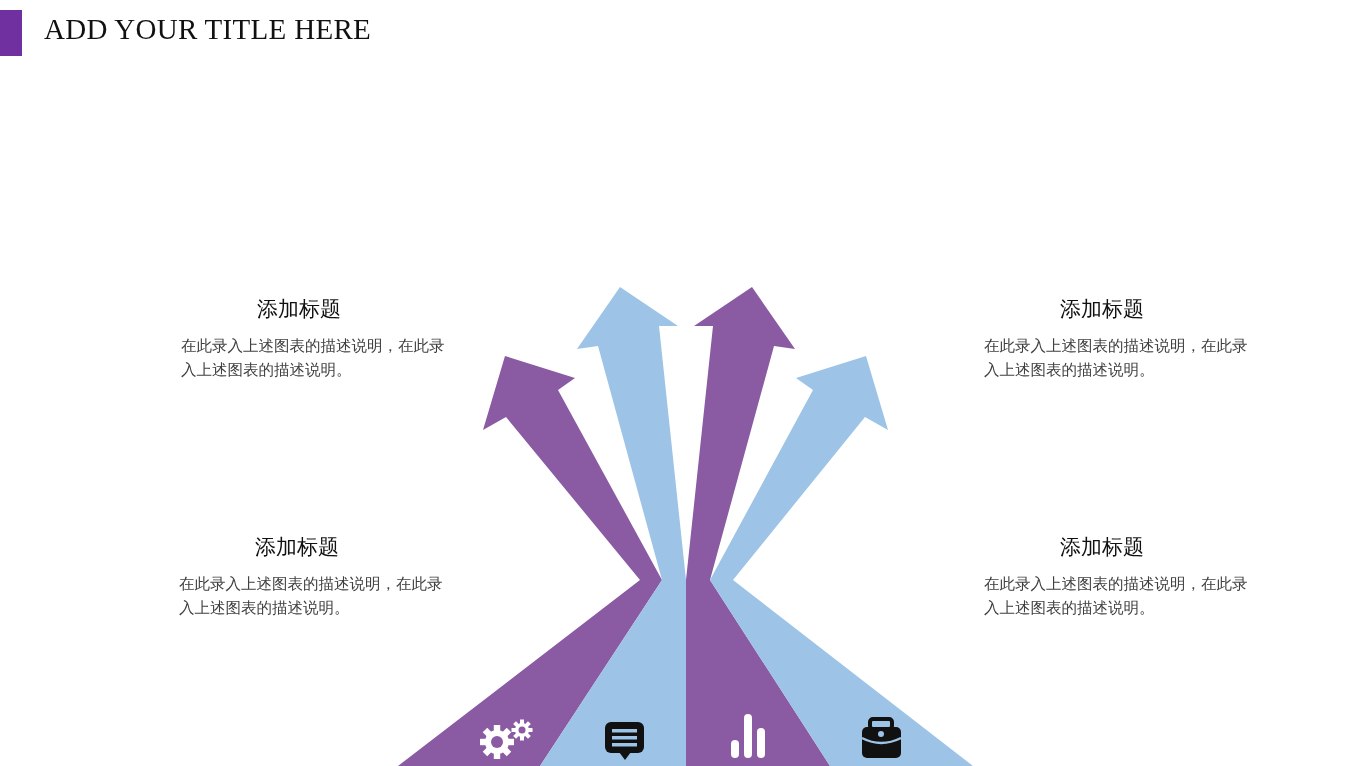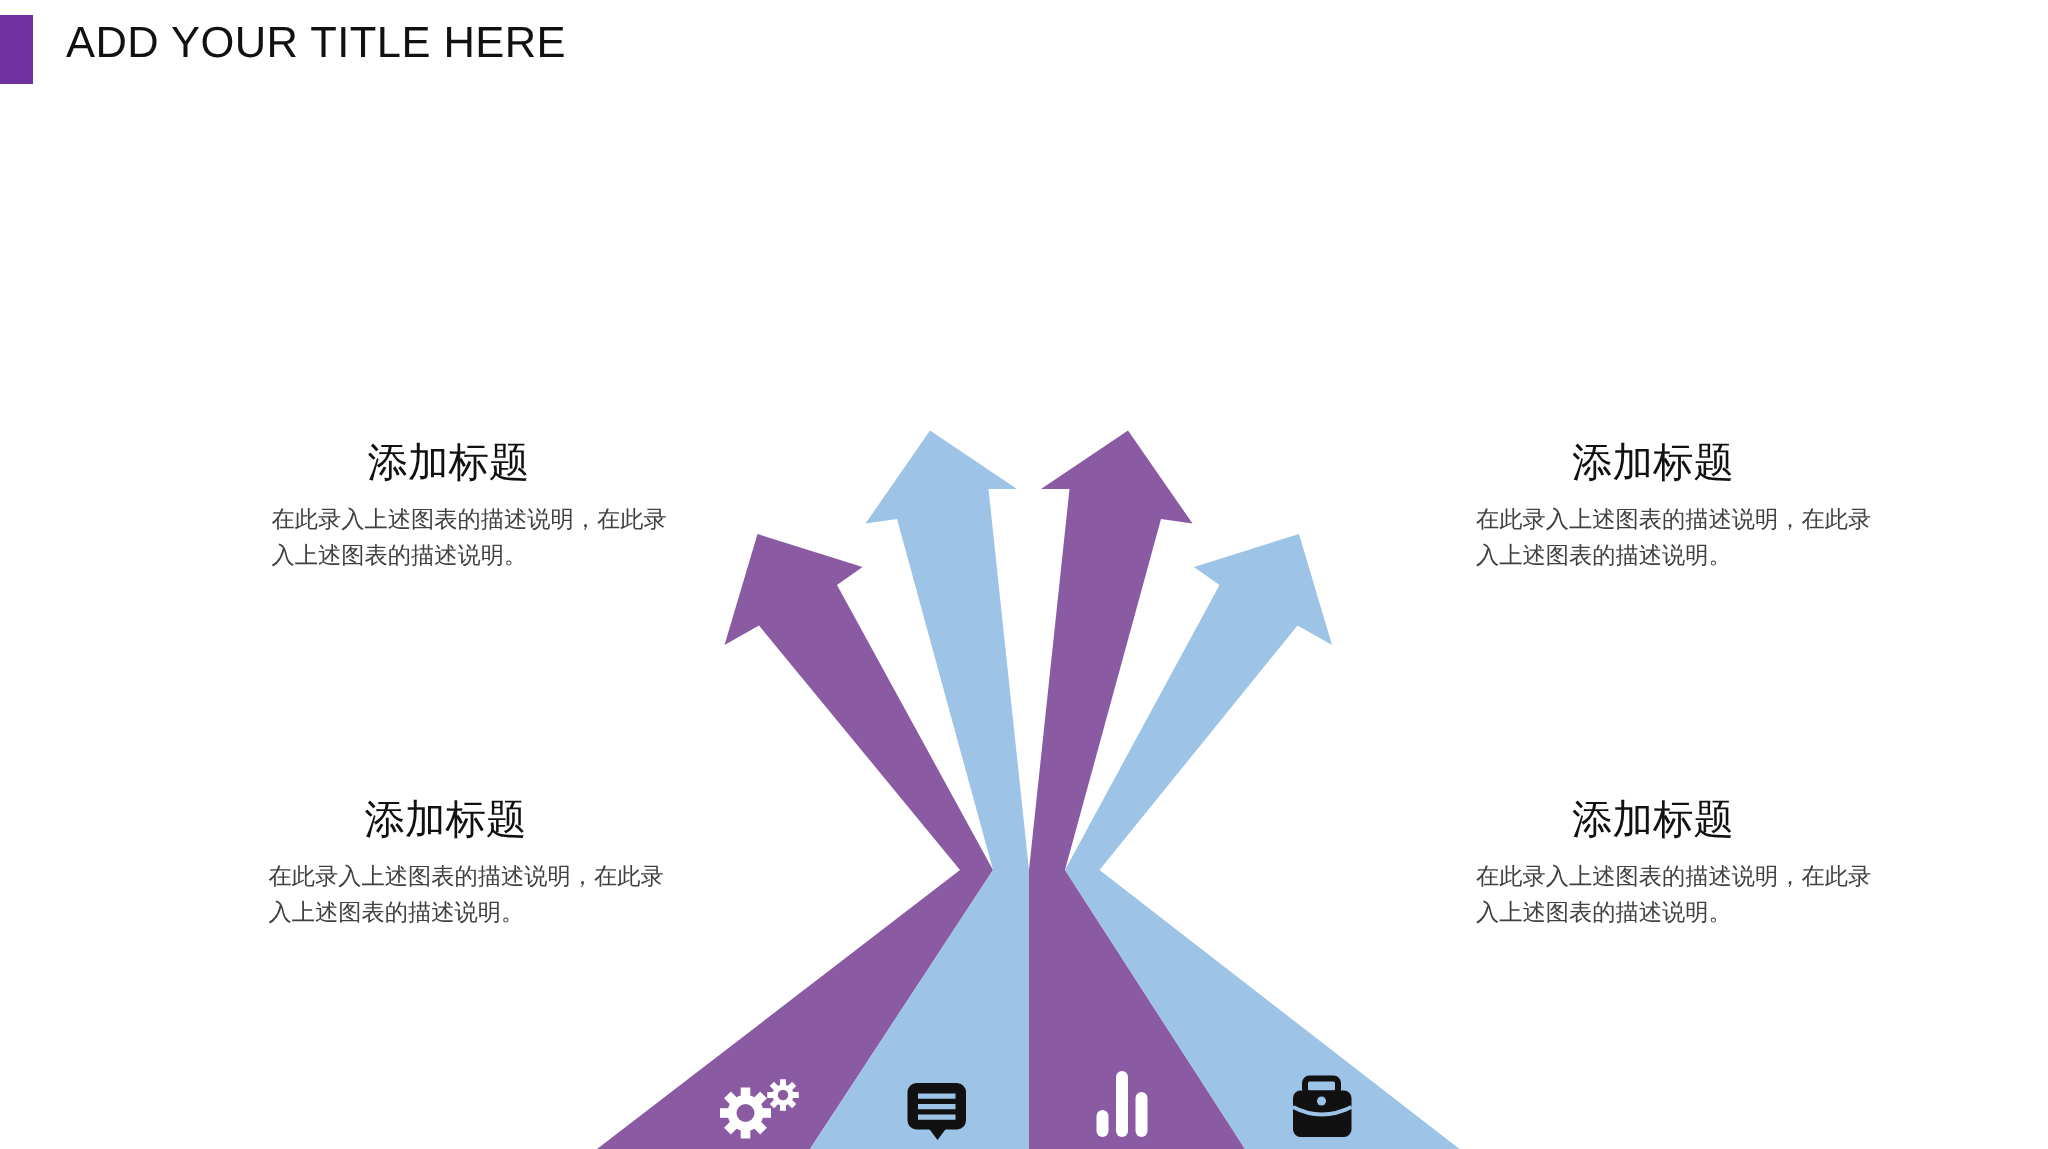--- a/index.html
+++ b/index.html
@@ -7,27 +7,27 @@
     width: 1365px; height: 766px; position: relative; overflow: hidden;
     background: #ffffff;
     font-family: "DejaVu Sans", "Liberation Sans", sans-serif;
   }
   .title-bar {
     position: absolute; left: 0; top: 10px; width: 22px; height: 46px;
     background: #7030a0;
   }
   .page-title {
     position: absolute; left: 44px; top: 13px;
-    font-family: Liberation Sans, sans-serif;
+    font-family: Liberation Serif, serif;
     font-size: 29px; color: #111; letter-spacing: 0.3px; white-space: nowrap;
   }
   .diagram { position: absolute; left: 0; top: 0; width: 1365px; height: 766px; }
   .block { position: absolute; width: 300px; }
   .block-title {
-    text-align: center; font-size: 27px; color: #111; line-height: 34px;
+    text-align: center; font-size: 21px; color: #111; line-height: 34px;
     margin-bottom: 8px; margin-left: -10px;
   }
   .block-desc {
     font-size: 15.5px; color: #404040; line-height: 24px; margin-left: 27px;
   }
   .b1 { left: 154px; top: 292px; }
   .b2 { left: 152px; top: 530px; }
   .b3 { left: 957px; top: 292px; }
   .b4 { left: 957px; top: 530px; }
 </style>

